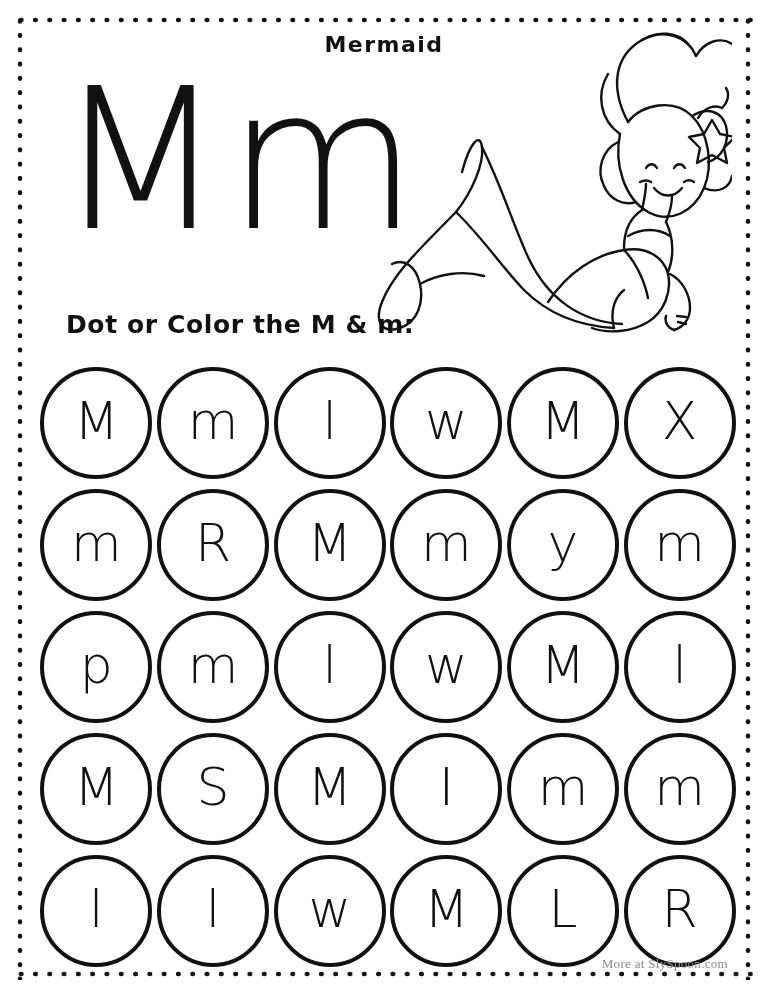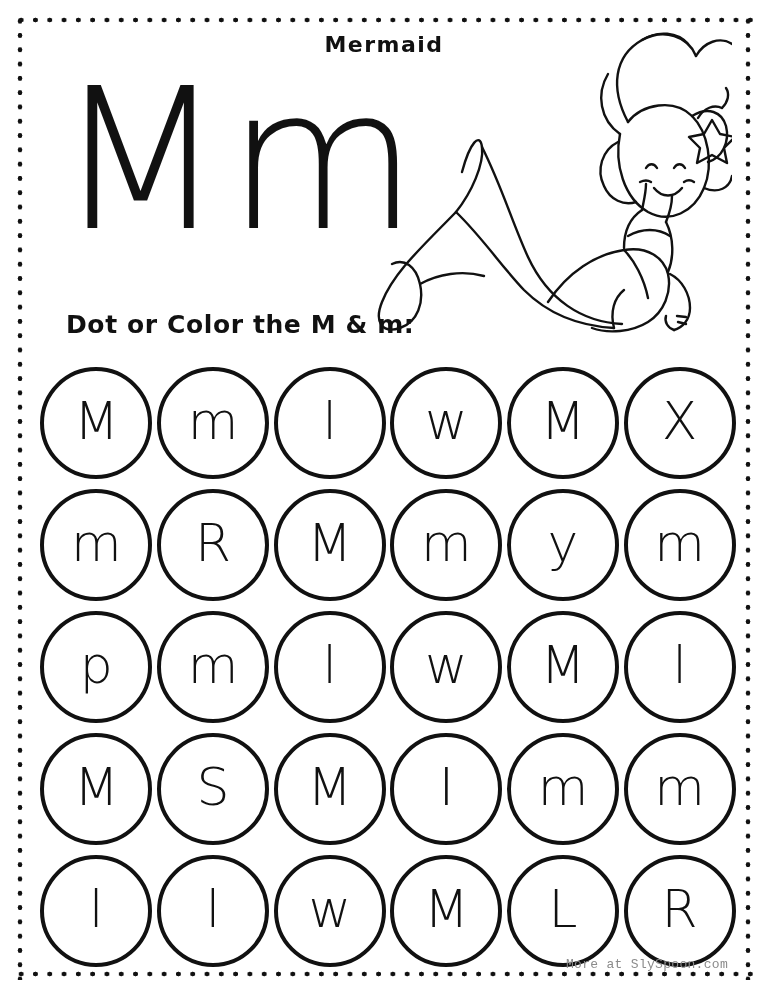--- a/index.html
+++ b/index.html
@@ -118,21 +118,21 @@
     transform: translateY(-2px);
   }
 
   
   #footer {
     position: absolute;
     right: 40px;
     bottom: 22px;
     font-size: 13px;
     color: #8b8b8b;
-    font-family: Liberation Mono, monospace;
+    font-family: Liberation Serif, serif;
     letter-spacing: 0.3px;
   }
 </style>
 </head>
 <body>
 
 <div id="page">
 
   <div class="dot-border dot-top"></div>
   <div class="dot-border dot-bottom"></div>

